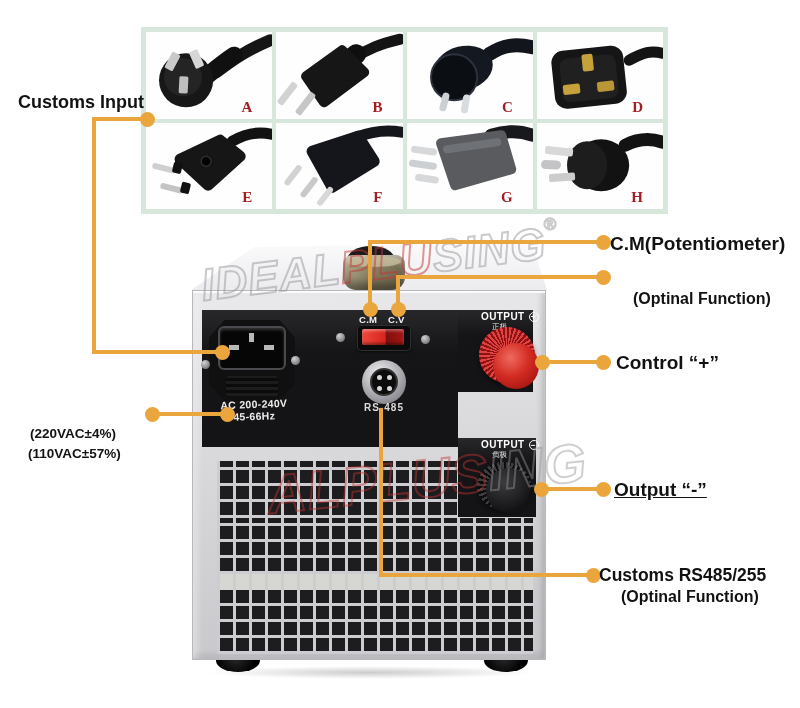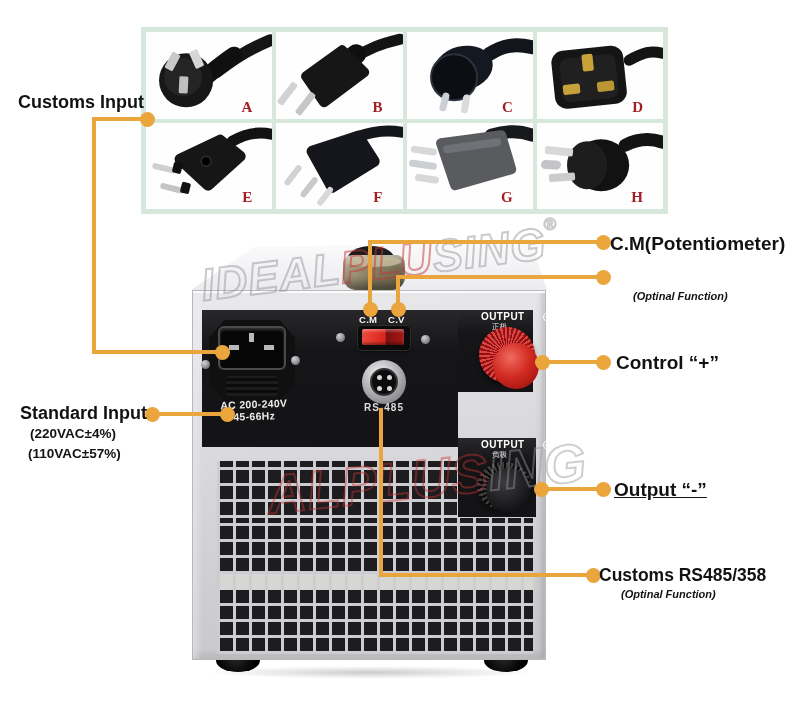--- a/index.html
+++ b/index.html
@@ -76,21 +76,21 @@
   .rs-ring{left:362px;top:360px;width:44px;height:44px;border-radius:50%;z-index:5;
            background:radial-gradient(circle at 40% 32%,#f2f2f4,#9c9ca2 62%,#6b6b71);}
   .rs-inner{left:370px;top:368px;width:28px;height:28px;border-radius:50%;background:#0c0c0c;
             border:2px solid #333;box-sizing:border-box;z-index:6;}
   .rs-pin{width:5px;height:5px;border-radius:50%;background:#d8d8da;z-index:7;}
   .rs-text{left:352px;top:402px;width:64px;text-align:center;color:#dcdcdc;z-index:5;
            font-weight:700;font-size:10px;letter-spacing:1px;}
 
   
   .out-label{z-index:5;color:#fff;font-weight:800;font-size:10px;letter-spacing:.4px;
-             display:flex;align-items:flex-end;gap:18px;}
+             display:flex;align-items:flex-end;gap:4px;}
   .out-sym{display:inline-block;width:10px;height:10px;border:1.5px solid #fff;border-radius:50%;
            font-size:8.5px;line-height:9px;text-align:center;font-weight:700;box-sizing:border-box;}
   .out-cn{z-index:5;color:#e8e8e8;font-size:7.5px;}
   .knob-red-ring{left:479px;top:327px;width:56px;height:56px;border-radius:50%;z-index:5;
        background:repeating-conic-gradient(#8f1212 0deg 5deg,#e04343 5deg 10deg);
        box-shadow:0 3px 5px rgba(0,0,0,.45);}
   .knob-red-cap{left:493px;top:343px;width:46px;height:46px;border-radius:50%;z-index:6;
        background:radial-gradient(circle at 38% 32%,#ef6a5f,#d22b22 45%,#a31410 85%);}
   .knob-blk-ring{left:477px;top:462px;width:54px;height:48px;border-radius:50%;z-index:5;
        background:repeating-conic-gradient(#0c0c0c 0deg 6deg,#3d3d3f 6deg 12deg);
@@ -106,21 +106,21 @@
   .wm-gray{color:transparent;-webkit-text-stroke:2px #97979c;}
   .wm-red{color:transparent;-webkit-text-stroke:2px #c53434;}
   .wm-reg{font-size:17px;vertical-align:28px;-webkit-text-stroke:1.3px #97979c;color:transparent;}
 
   
   .ann-h{position:absolute;height:4px;background:#EAA53C;z-index:20;}
   .ann-v{position:absolute;width:4px;background:#EAA53C;z-index:20;}
   .ann-dot{position:absolute;width:15px;height:15px;border-radius:50%;background:#EAA53C;z-index:21;}
   .lbl{position:absolute;color:#121212;font-weight:700;z-index:22;white-space:nowrap;}
   .lbl-big{font-size:19px;}
-  .lbl-sub{font-size:11px;font-style:italic;}
+  .lbl-sub{font-size:16px;}
 </style>
 </head>
 <body>
 
 <div class="canvas">
 
   <div class="abs plug-grid">
 
     <div class="plug-cell">
       <svg viewBox="0 0 126 86">
@@ -289,21 +289,20 @@
     <span class="wm-red">ALPLUS</span><span class="wm-gray">ING</span>
   </div>
 
   <div class="lbl" style="left:18px;top:92px;font-size:18px;">Customs Input</div>
   <div class="ann-h" style="left:92px;top:117px;width:58px;"></div>
   <div class="ann-v" style="left:92px;top:117px;height:237px;"></div>
   <div class="ann-h" style="left:92px;top:350px;width:133px;"></div>
   <div class="ann-dot" style="left:140px;top:112px;"></div>
   <div class="ann-dot" style="left:215px;top:345px;"></div>
 
-  <div class="lbl" style="left:20px;top:403px;font-size:18px;">Standard Input</div>
   <div class="lbl" style="left:30px;top:426px;font-size:13.5px;">(220VAC±4%)</div>
   <div class="lbl" style="left:28px;top:446px;font-size:13.5px;">(110VAC±57%)</div>
   <div class="ann-h" style="left:150px;top:412px;width:80px;"></div>
   <div class="ann-dot" style="left:145px;top:407px;"></div>
   <div class="ann-dot" style="left:220px;top:407px;"></div>
 
   <div class="lbl lbl-big" style="left:610px;top:233px;">C.M(Potentiometer)</div>
   <div class="ann-h" style="left:368px;top:240px;width:237px;"></div>
   <div class="ann-v" style="left:368px;top:240px;height:70px;"></div>
   <div class="ann-dot" style="left:596px;top:235px;"></div>
@@ -318,19 +317,19 @@
   <div class="lbl lbl-big" style="left:616px;top:352px;">Control “+”</div>
   <div class="ann-h" style="left:540px;top:360px;width:65px;"></div>
   <div class="ann-dot" style="left:535px;top:355px;"></div>
   <div class="ann-dot" style="left:596px;top:355px;"></div>
 
   <div class="lbl lbl-big" style="left:614px;top:479px;text-decoration:underline;">Output “-”</div>
   <div class="ann-h" style="left:538px;top:487px;width:67px;"></div>
   <div class="ann-dot" style="left:534px;top:482px;"></div>
   <div class="ann-dot" style="left:596px;top:482px;"></div>
 
-  <div class="lbl" style="left:599px;top:565px;font-size:17.5px;">Customs RS485/358</div>
+  <div class="lbl" style="left:599px;top:565px;font-size:17.5px;">Customs RS485/255</div>
   <div class="lbl lbl-sub" style="left:621px;top:588px;">(Optinal Function)</div>
   <div class="ann-v" style="left:379px;top:408px;height:169px;"></div>
   <div class="ann-h" style="left:379px;top:573px;width:216px;"></div>
   <div class="ann-dot" style="left:586px;top:568px;"></div>
 
 </div>
 
 </body></html>

